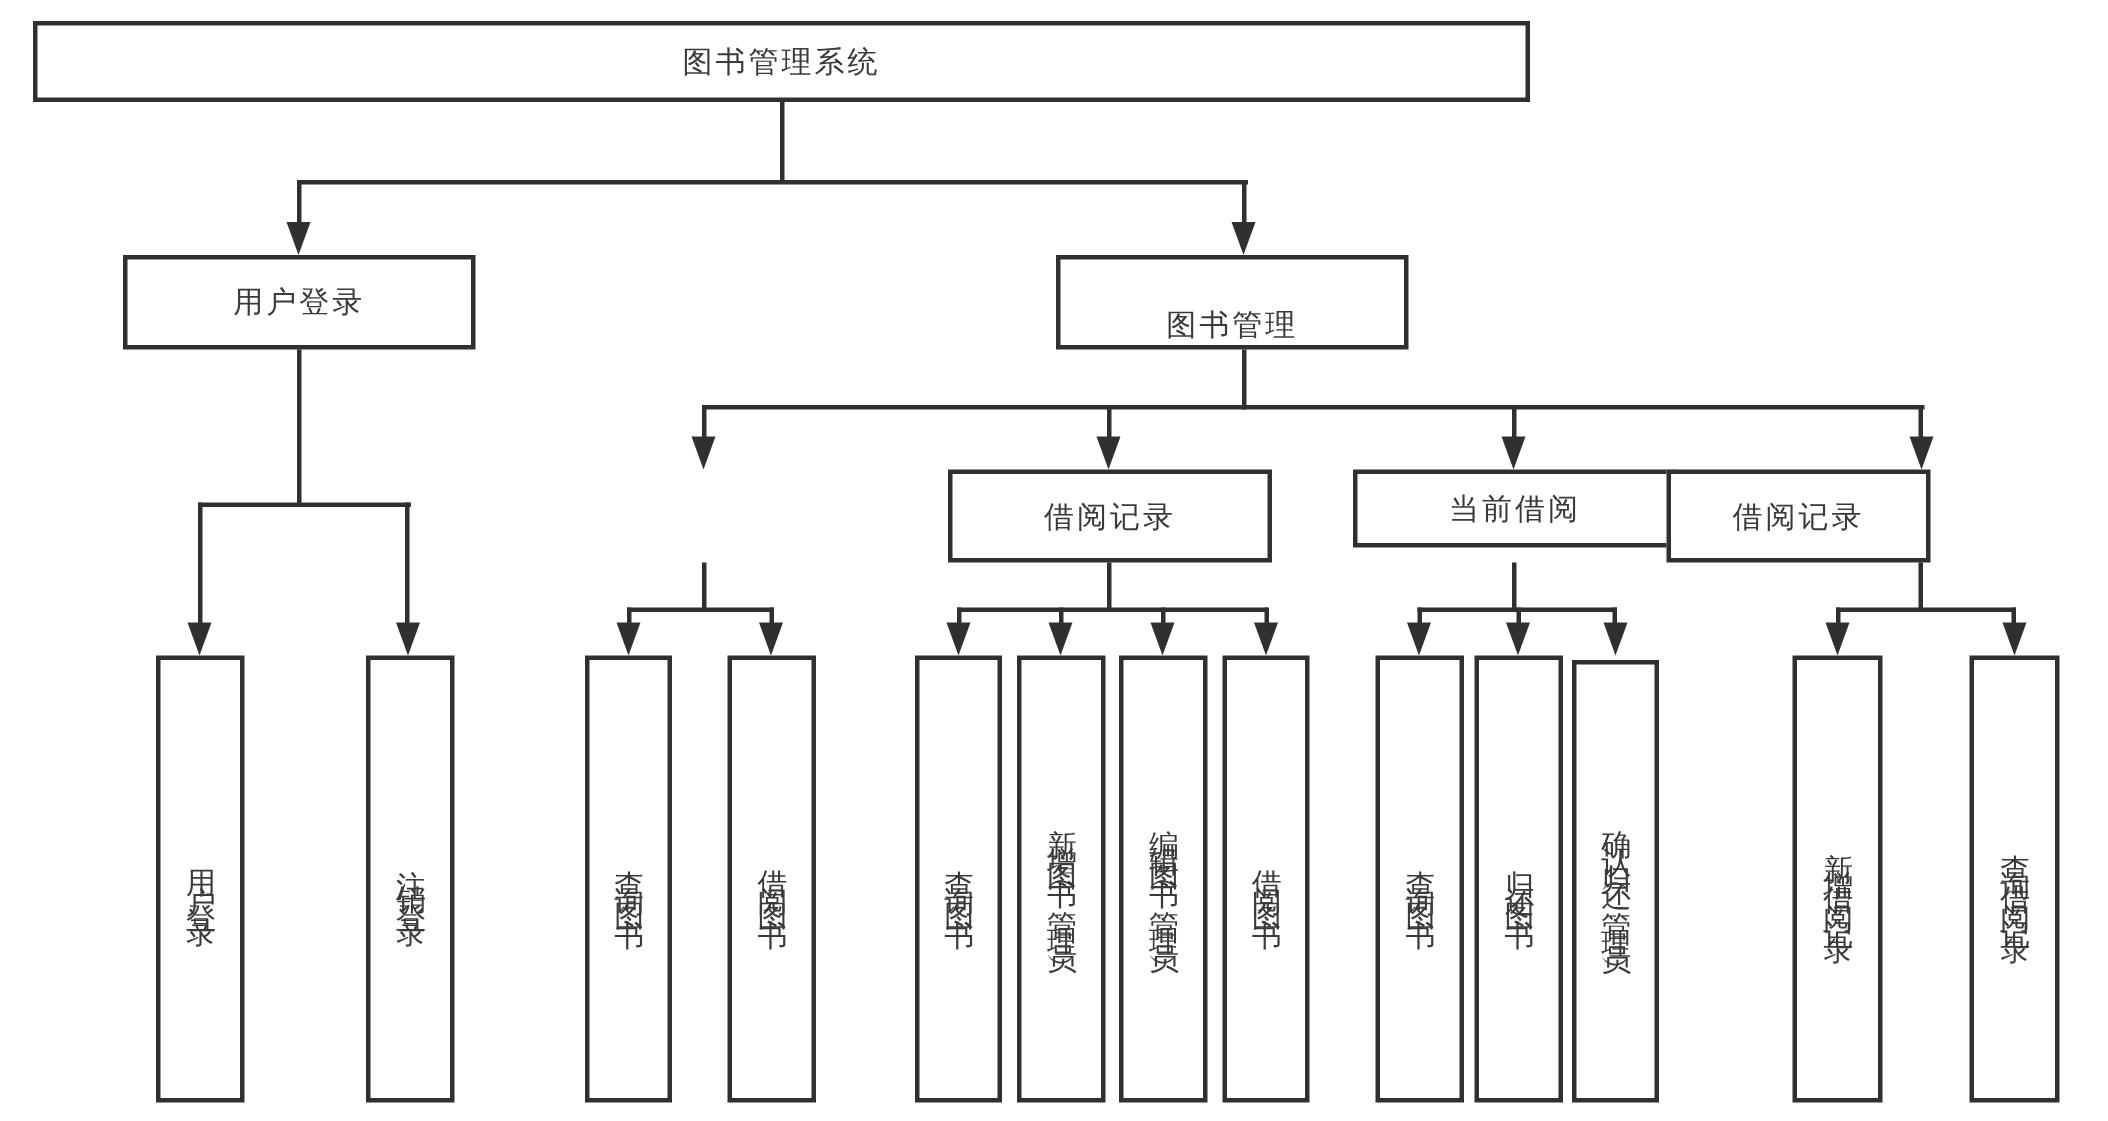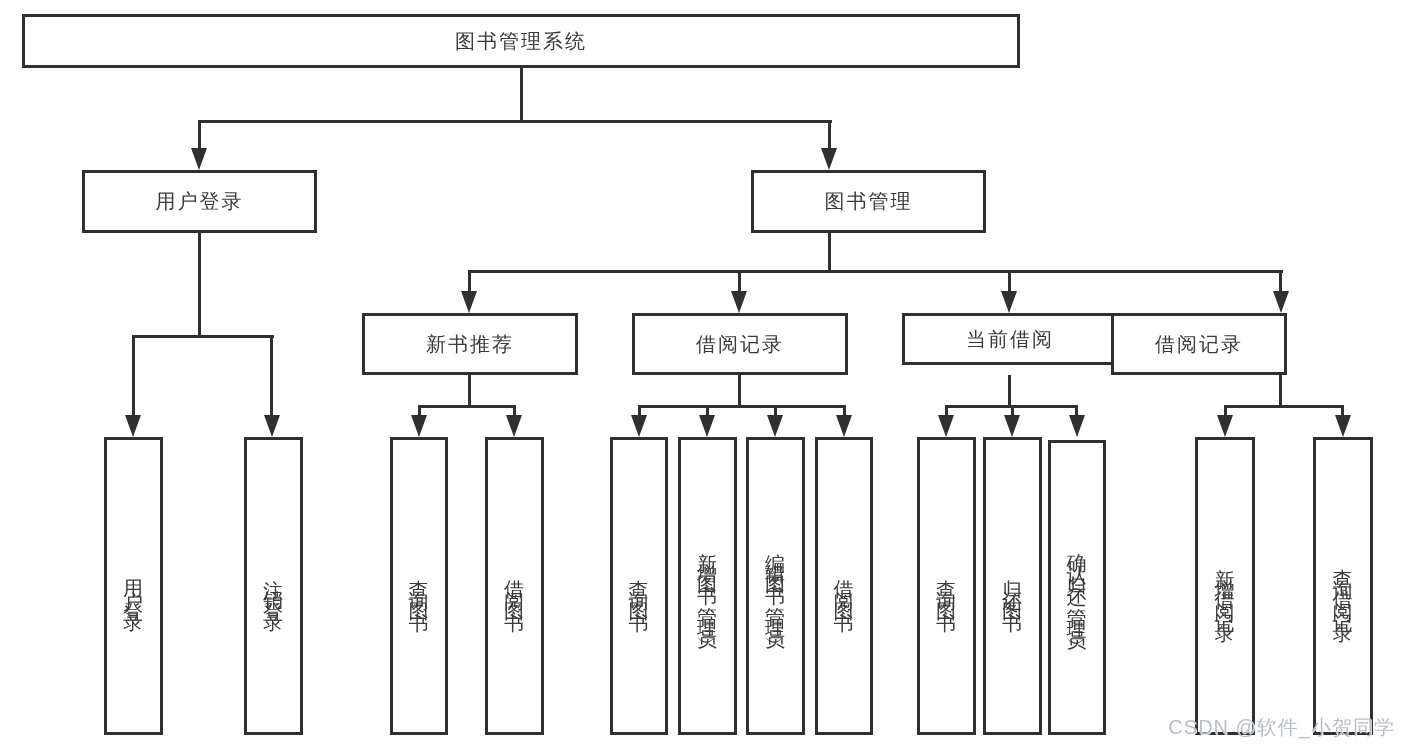--- a/index.html
+++ b/index.html
@@ -59,21 +59,21 @@
   <div class="vline" style="left:520px;top:68px;height:53px;"></div>
   <div class="hline" style="left:198px;top:120px;width:634px;"></div>
   <div class="vline" style="left:198px;top:120px;height:30px;"></div>
   <div class="arrow" style="left:191px;top:148px;"></div>
   <div class="vline" style="left:828px;top:120px;height:30px;"></div>
   <div class="arrow" style="left:821px;top:148px;"></div>
 
   <div class="node" style="left:82px;top:170px;width:235px;height:63px;">
     <span class="h-label">用户登录</span>
   </div>
-  <div class="node" style="left:751px;top:170px;width:235px;height:63px;">
+  <div class="node" style="left:704px;top:170px;width:235px;height:63px;align-items:flex-end;">
     <span class="h-label">图书管理</span>
   </div>
 
   <div class="vline" style="left:198px;top:233px;height:104px;"></div>
   <div class="hline" style="left:132px;top:335px;width:142px;"></div>
   <div class="vline" style="left:132px;top:335px;height:84px;"></div>
   <div class="arrow" style="left:125px;top:415px;"></div>
   <div class="vline" style="left:270px;top:335px;height:84px;"></div>
   <div class="arrow" style="left:264px;top:415px;"></div>
 
@@ -81,23 +81,20 @@
   <div class="hline" style="left:468px;top:270px;width:815px;"></div>
   <div class="vline" style="left:468px;top:270px;height:23px;"></div>
   <div class="arrow" style="left:461px;top:291px;"></div>
   <div class="vline" style="left:738px;top:270px;height:23px;"></div>
   <div class="arrow" style="left:731px;top:291px;"></div>
   <div class="vline" style="left:1008px;top:270px;height:23px;"></div>
   <div class="arrow" style="left:1001px;top:291px;"></div>
   <div class="vline" style="left:1279px;top:270px;height:23px;"></div>
   <div class="arrow" style="left:1273px;top:291px;"></div>
 
-  <div class="node" style="left:362px;top:313px;width:216px;height:62px;">
-    <span class="h-label">新书推荐</span>
-  </div>
   <div class="node" style="left:632px;top:313px;width:216px;height:62px;">
     <span class="h-label">借阅记录</span>
   </div>
   <div class="node" style="left:902px;top:313px;width:216px;height:52px;">
     <span class="h-label">当前借阅</span>
   </div>
   <div class="node" style="left:1111px;top:313px;width:176px;height:62px;">
     <span class="h-label">借阅记录</span>
   </div>
 
@@ -174,15 +171,14 @@
     <span class="v-label">确认归还（管理员）</span>
   </div>
 
   <div class="node" style="left:1195px;top:437px;width:60px;height:298px;">
     <span class="v-label">新增借阅记录</span>
   </div>
   <div class="node" style="left:1313px;top:437px;width:60px;height:298px;">
     <span class="v-label">查询借阅记录</span>
   </div>
 
-  <div class="watermark">CSDN @软件_小贺同学</div>
 
 </div>
 
 </body></html>

